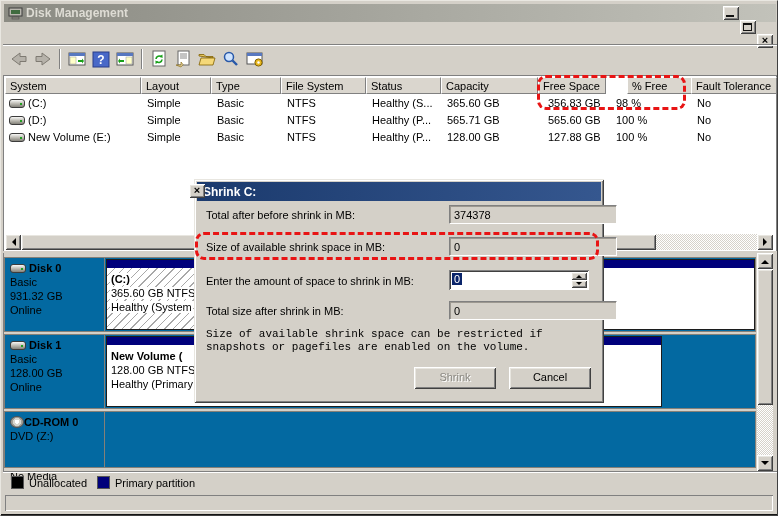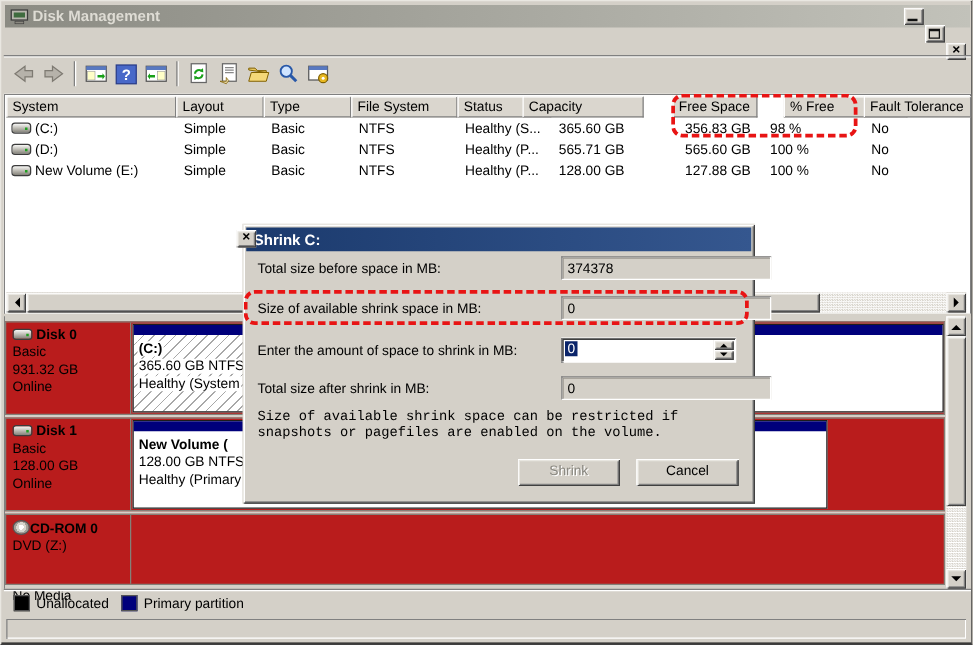--- a/index.html
+++ b/index.html
@@ -36,21 +36,21 @@
   .cd-icon { width:14px; height:12px; border-radius:50%; border:1px solid #555; display:inline-block; vertical-align:-2px;
     background:radial-gradient(circle at 50% 48%, #ffffff 0 2px, #d8d6ce 2px 4px, #a2a098 4px 6px, #ccc9c1 6px); }
   .checker { background-color:#fff; background-image:conic-gradient(#d6d2ca 25%, transparent 0 50%, #d6d2ca 0 75%, transparent 0); background-size:2px 2px; }
   .sbtn { display:flex; align-items:center; justify-content:center; }
   .tri-l { width:0;height:0;border:4px solid transparent;border-right:4px solid #000;margin-left:-3px; }
   .tri-r { width:0;height:0;border:4px solid transparent;border-left:4px solid #000;margin-right:-3px; }
   .tri-u { width:0;height:0;border:4px solid transparent;border-bottom:4px solid #000;margin-top:-3px; }
   .tri-d { width:0;height:0;border:4px solid transparent;border-top:4px solid #000;margin-bottom:-3px; }
   .splitter { left:2px; top:250px; width:774px; height:4px; background:#d4d0c8; }
   .gpane { left:2px; top:252px; width:774px; height:218px; background:#d4d0c8; box-shadow: inset 1px 0 0 #808080; }
-  .diskrow { position:absolute; left:1px; width:752px; border:1px solid #848078; background:#b91c1c; }
+  .diskrow { position:absolute; left:1px; width:752px; border:1px solid #848078; background:#0369a1; }
   .disklabel { position:absolute; left:0; top:0; width:100px; height:100%; border-right:1px solid #848078; padding:4px 0 0 5px; }
   .diskname { font-weight:bold; }
   .labline { margin-top:2px; }
   .part { position:absolute; top:1px; height:71px; border:1px solid #1c1c1c; background:#fff; }
   .pstrip { position:absolute; left:0; top:0; right:0; height:8px; background:#00007b; }
   .ptext { position:absolute; left:3px; white-space:nowrap; }
   .ptext span { background:#fff; padding:0 1px; }
   .hatch { background-color:#fff; background-image:repeating-linear-gradient(135deg, rgba(0,0,0,0) 0 5px, #a8a8a8 5px 6px); }
   .legend { left:2px; top:470px; width:774px; height:20px; border-top:1px solid #808080; box-shadow: inset 0 1px 0 #fff; }
   .swatch { position:absolute; top:4px; width:13px; height:13px; border:1px solid #555; }
@@ -174,21 +174,21 @@
       </svg>
     </span>
   </div>
 
   <div class="abs listbox">
     <span class="hcell" style="left:2px;width:136px">System</span>
     <span class="hcell" style="left:138px;width:70px">Layout</span>
     <span class="hcell" style="left:208px;width:70px">Type</span>
     <span class="hcell" style="left:278px;width:85px">File System</span>
     <span class="hcell" style="left:363px;width:75px">Status</span>
-    <span class="hcell" style="left:415px;width:97px">Capacity</span>
+    <span class="hcell" style="left:438px;width:97px">Capacity</span>
     <span class="hcell" style="left:535px;width:68px">Free Space</span>
     <span class="hcell" style="left:624px;width:99px">% Free</span>
     <span class="hcell" style="left:688px;width:86px">Fault Tolerance</span>
 
     <div class="lrow" style="top:20px">
       <span class="lcell" style="left:4px"><i class="drive-icon"></i> <span>(C:)</span></span>
       <span class="lcell" style="left:142px">Simple</span>
       <span class="lcell" style="left:212px">Basic</span>
       <span class="lcell" style="left:282px">NTFS</span>
       <span class="lcell" style="left:367px">Healthy (S...</span>
@@ -302,21 +302,21 @@
   <div class="abs bottomstrip"></div>
 
   <div class="abs dialog">
     <div class="dtitle">
       <span class="dtitletext">Shrink C:</span>
     </div>
     <div class="abs raised capbtn" style="right:5px;top:5px">
         <span class="glyph-x">×</span>
       </div>
 
-    <span class="dlabel" style="top:30px">Total size before space in MB:</span>
+    <span class="dlabel" style="top:30px">Total after before shrink in MB:</span>
     <div class="dfield field" style="top:26px">374378</div>
 
     <span class="dlabel" style="top:62px">Size of available shrink space in MB:</span>
     <div class="dfield field" style="top:58px">0</div>
     <div class="abs redrect" style="left:1px;top:53px;width:404px;height:28px;z-index:12"></div>
 
     <span class="dlabel" style="top:96px">Enter the amount of space to shrink in MB:</span>
     <div class="spinner">
       <span class="selval">0</span>
       <span class="spinbtns">

